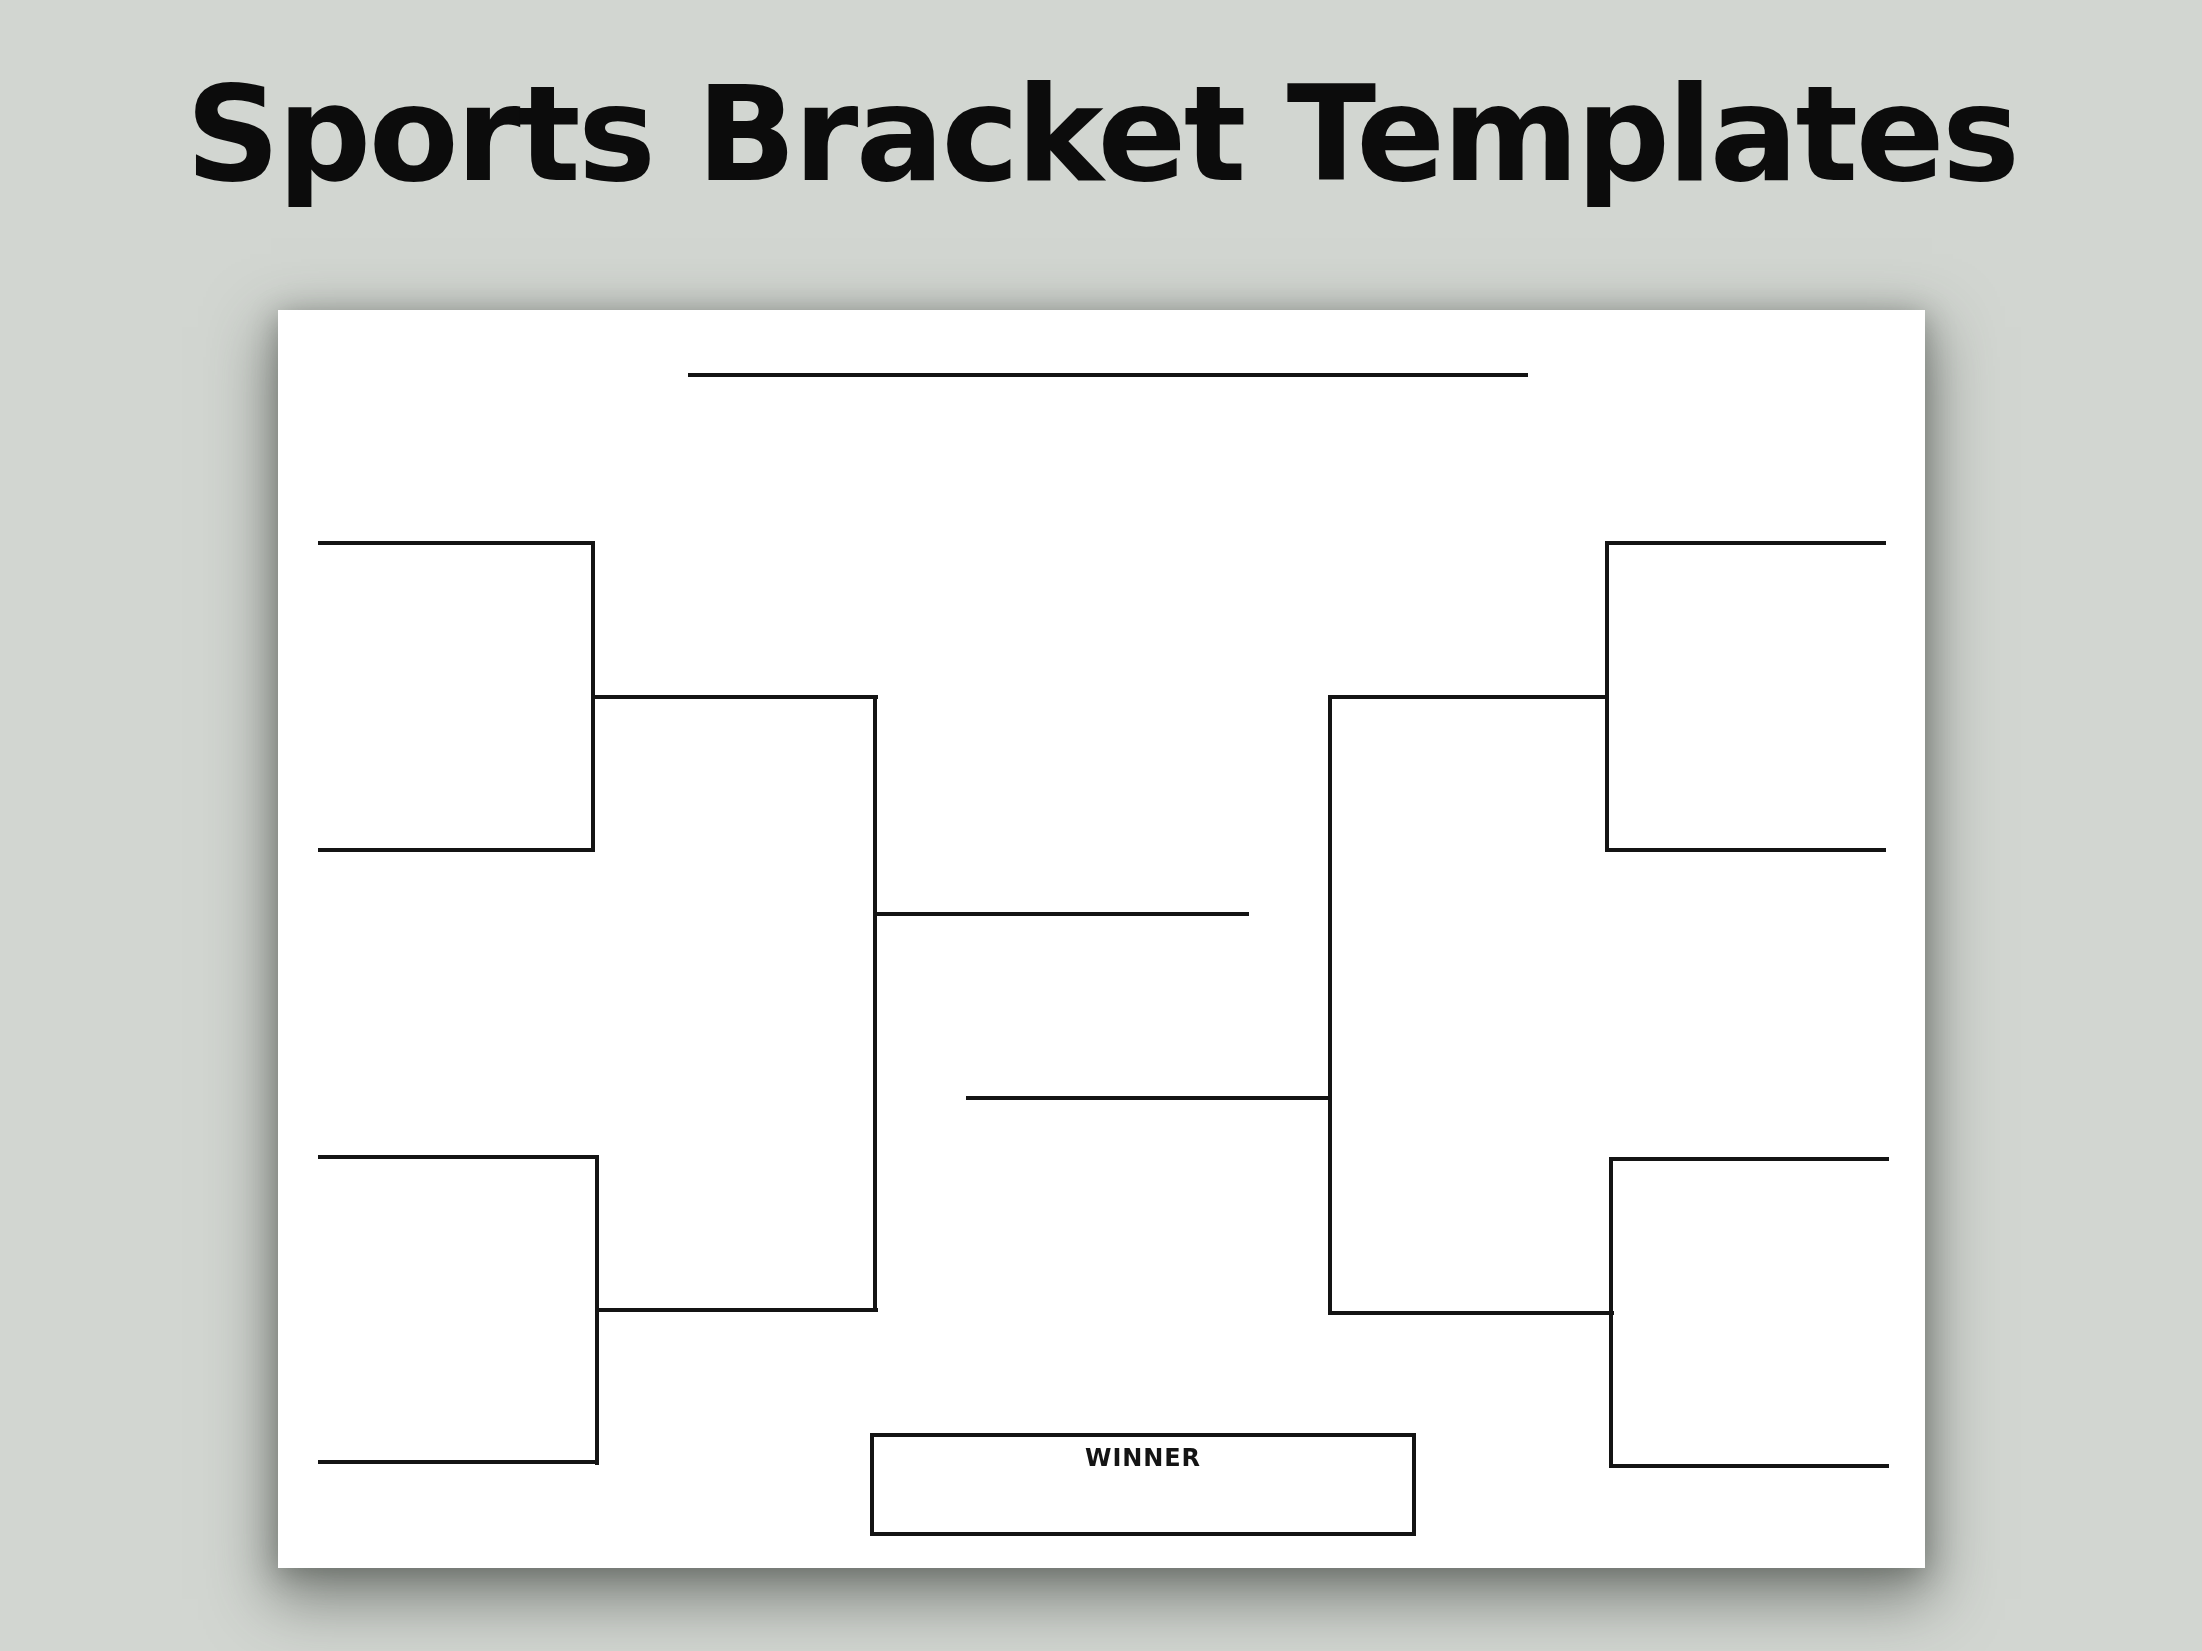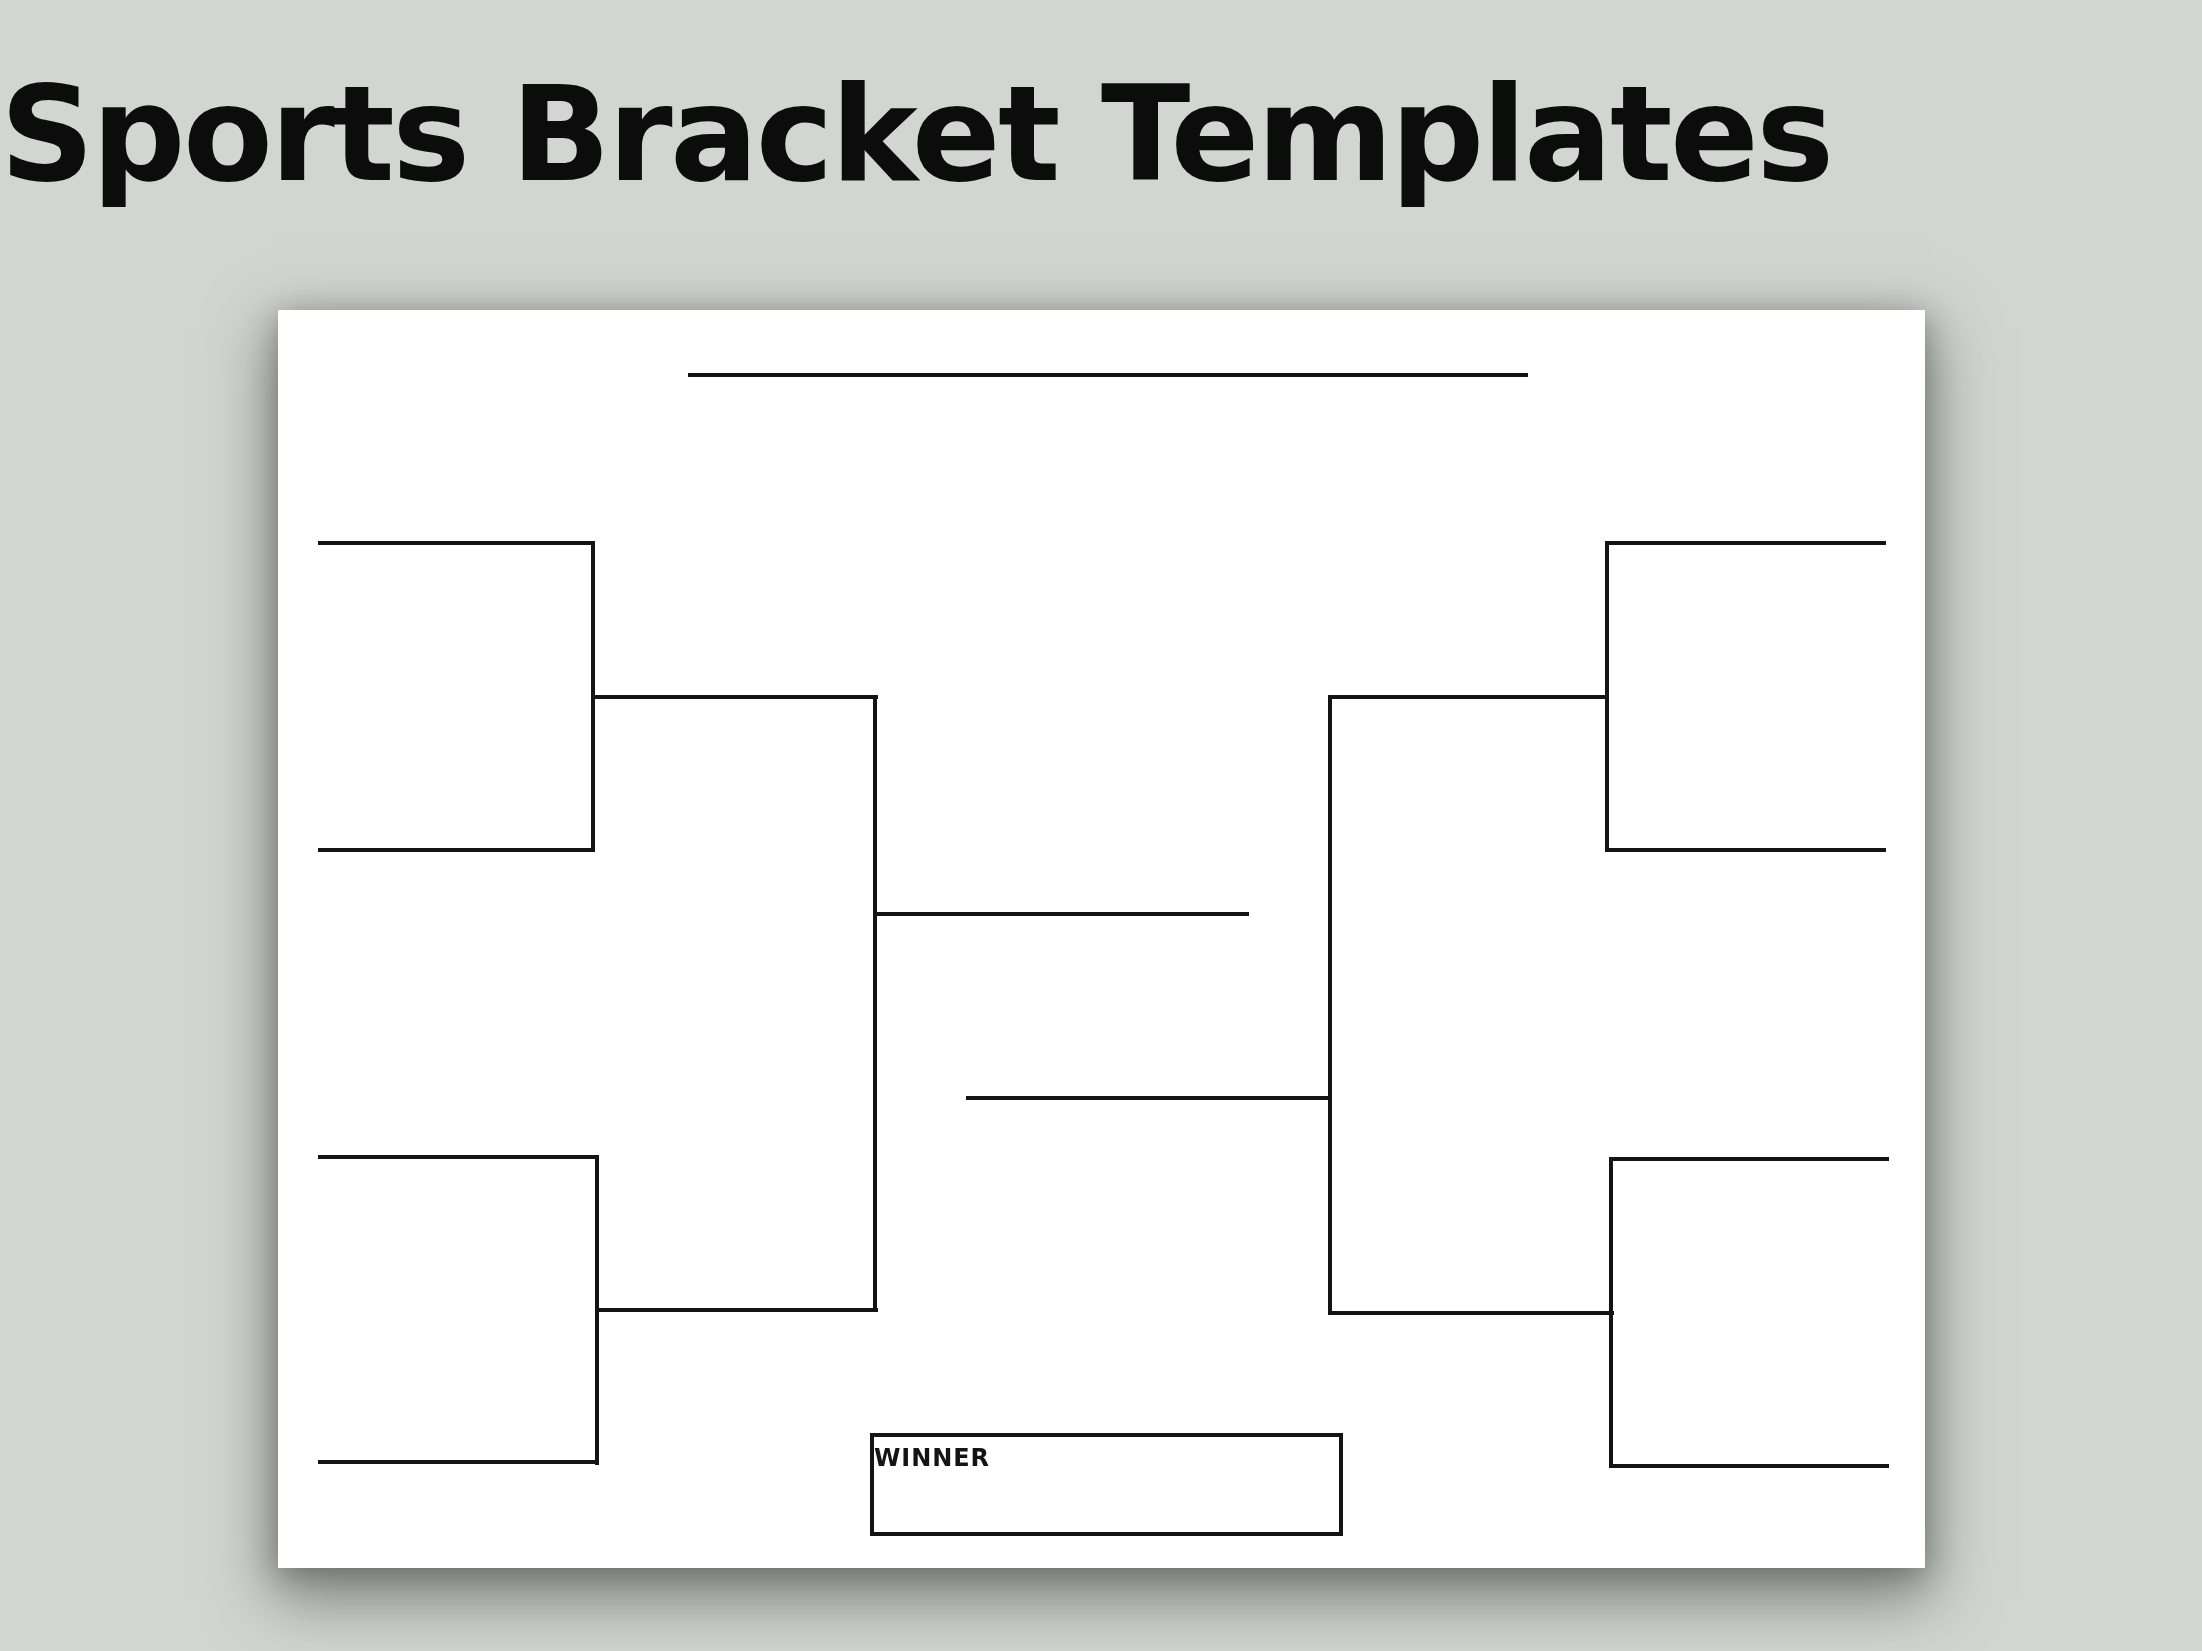--- a/index.html
+++ b/index.html
@@ -11,35 +11,36 @@
   html,body{margin:0;padding:0;}
   body{
     width:2203px;height:1652px;
     background:var(--bg);
     font-family:"DejaVu Sans","Liberation Sans",sans-serif;
     overflow:hidden;
   }
   .stage{position:relative;width:2203px;height:1652px;}
   .title{
     position:absolute;top:43px;left:0;width:2203px;
-    margin:0;
+    margin:0;text-align:center;
     font-size:131px;font-weight:800;letter-spacing:-2.6px;line-height:1.4;
     color:var(--title);
   }
   .card{
     position:absolute;left:278px;top:310px;width:1647px;height:1258px;
     background:var(--card);
     box-shadow:0 24px 60px 6.9px rgba(55,60,55,0.55), 0 5.2px 26px rgba(55,60,55,0.35);
   }
   .ln{position:absolute;background:var(--line);}
   .winner-box{
-    position:absolute;left:592px;top:1123px;width:473px;height:103px;
+    position:absolute;left:592px;top:1123px;width:546px;height:103px;
     border:4.3px solid var(--line);
     box-sizing:border-box;
     background:var(--card);
+    text-align:center;
   }
   .winner-box span{
     display:inline-block;margin-top:6.9px;
     font-size:24px;font-weight:bold;letter-spacing:0.9px;
     color:var(--line);
   }
 </style>
 </head>
 <body>
 

